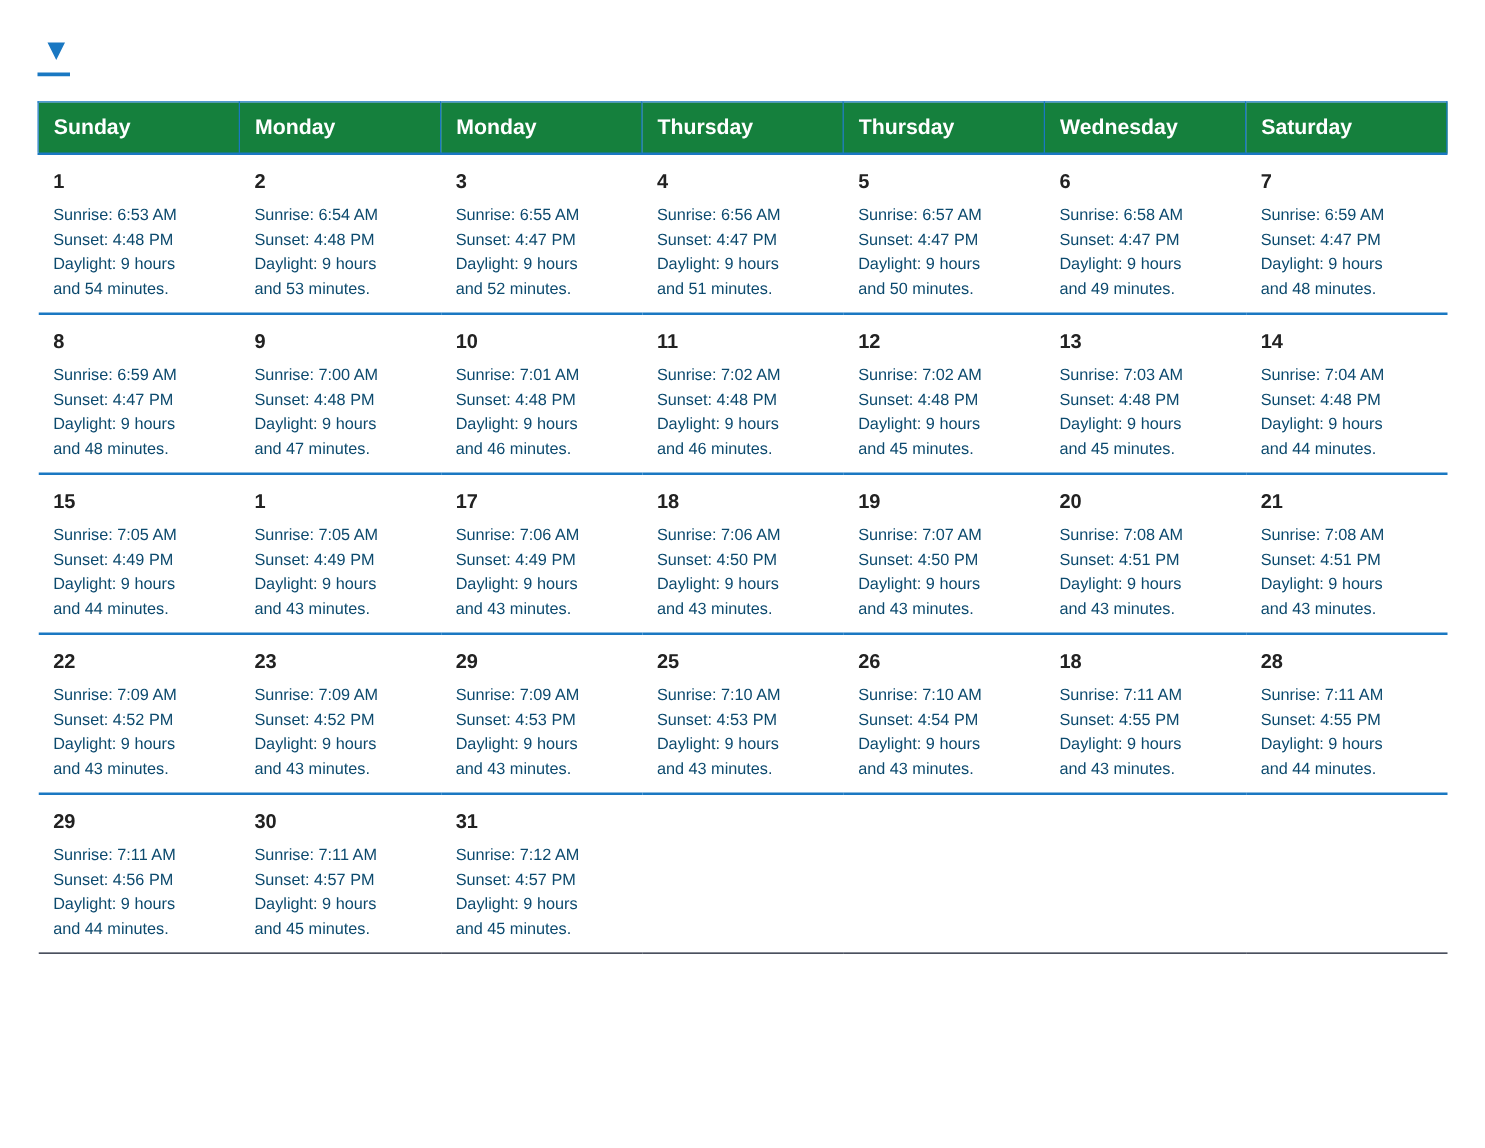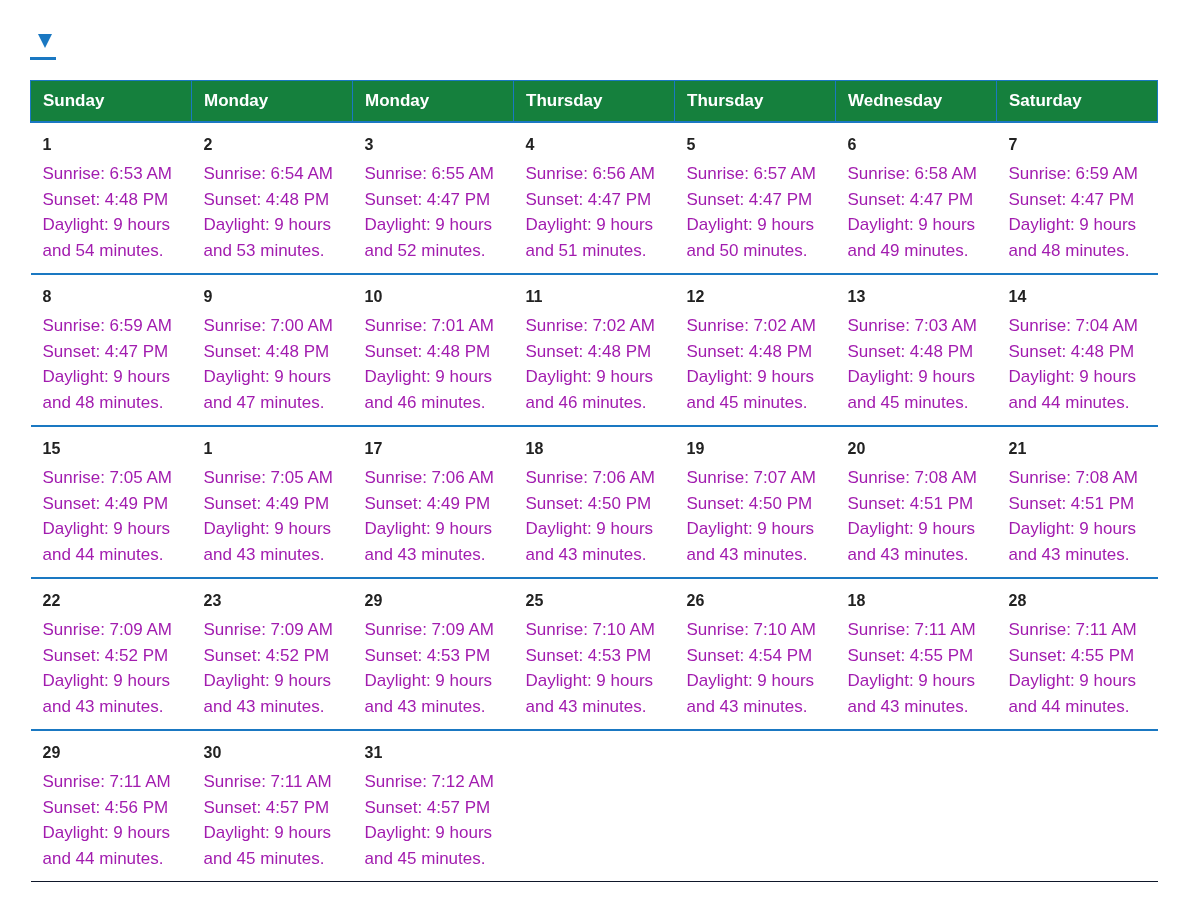--- a/index.html
+++ b/index.html
@@ -57,22 +57,22 @@
       background: #fff;
     }
     .calendar tbody tr td .day-number {
       font-size: 16px;
       font-weight: bold;
       color: #222;
       display: block;
       margin-bottom: 4px;
     }
     .calendar tbody tr td .day-info {
-      font-size: 17px;
-      color: #a21caf;
+      font-size: 13px;
+      color: #0c4a6e;
     }
     .calendar tbody tr:last-child td {
       border-bottom: 1px solid #0f172a;
     }
     .logo-wrapper {
       display: flex;
       flex-direction: column;
     }
     .logo-top-row {
       display: flex;

